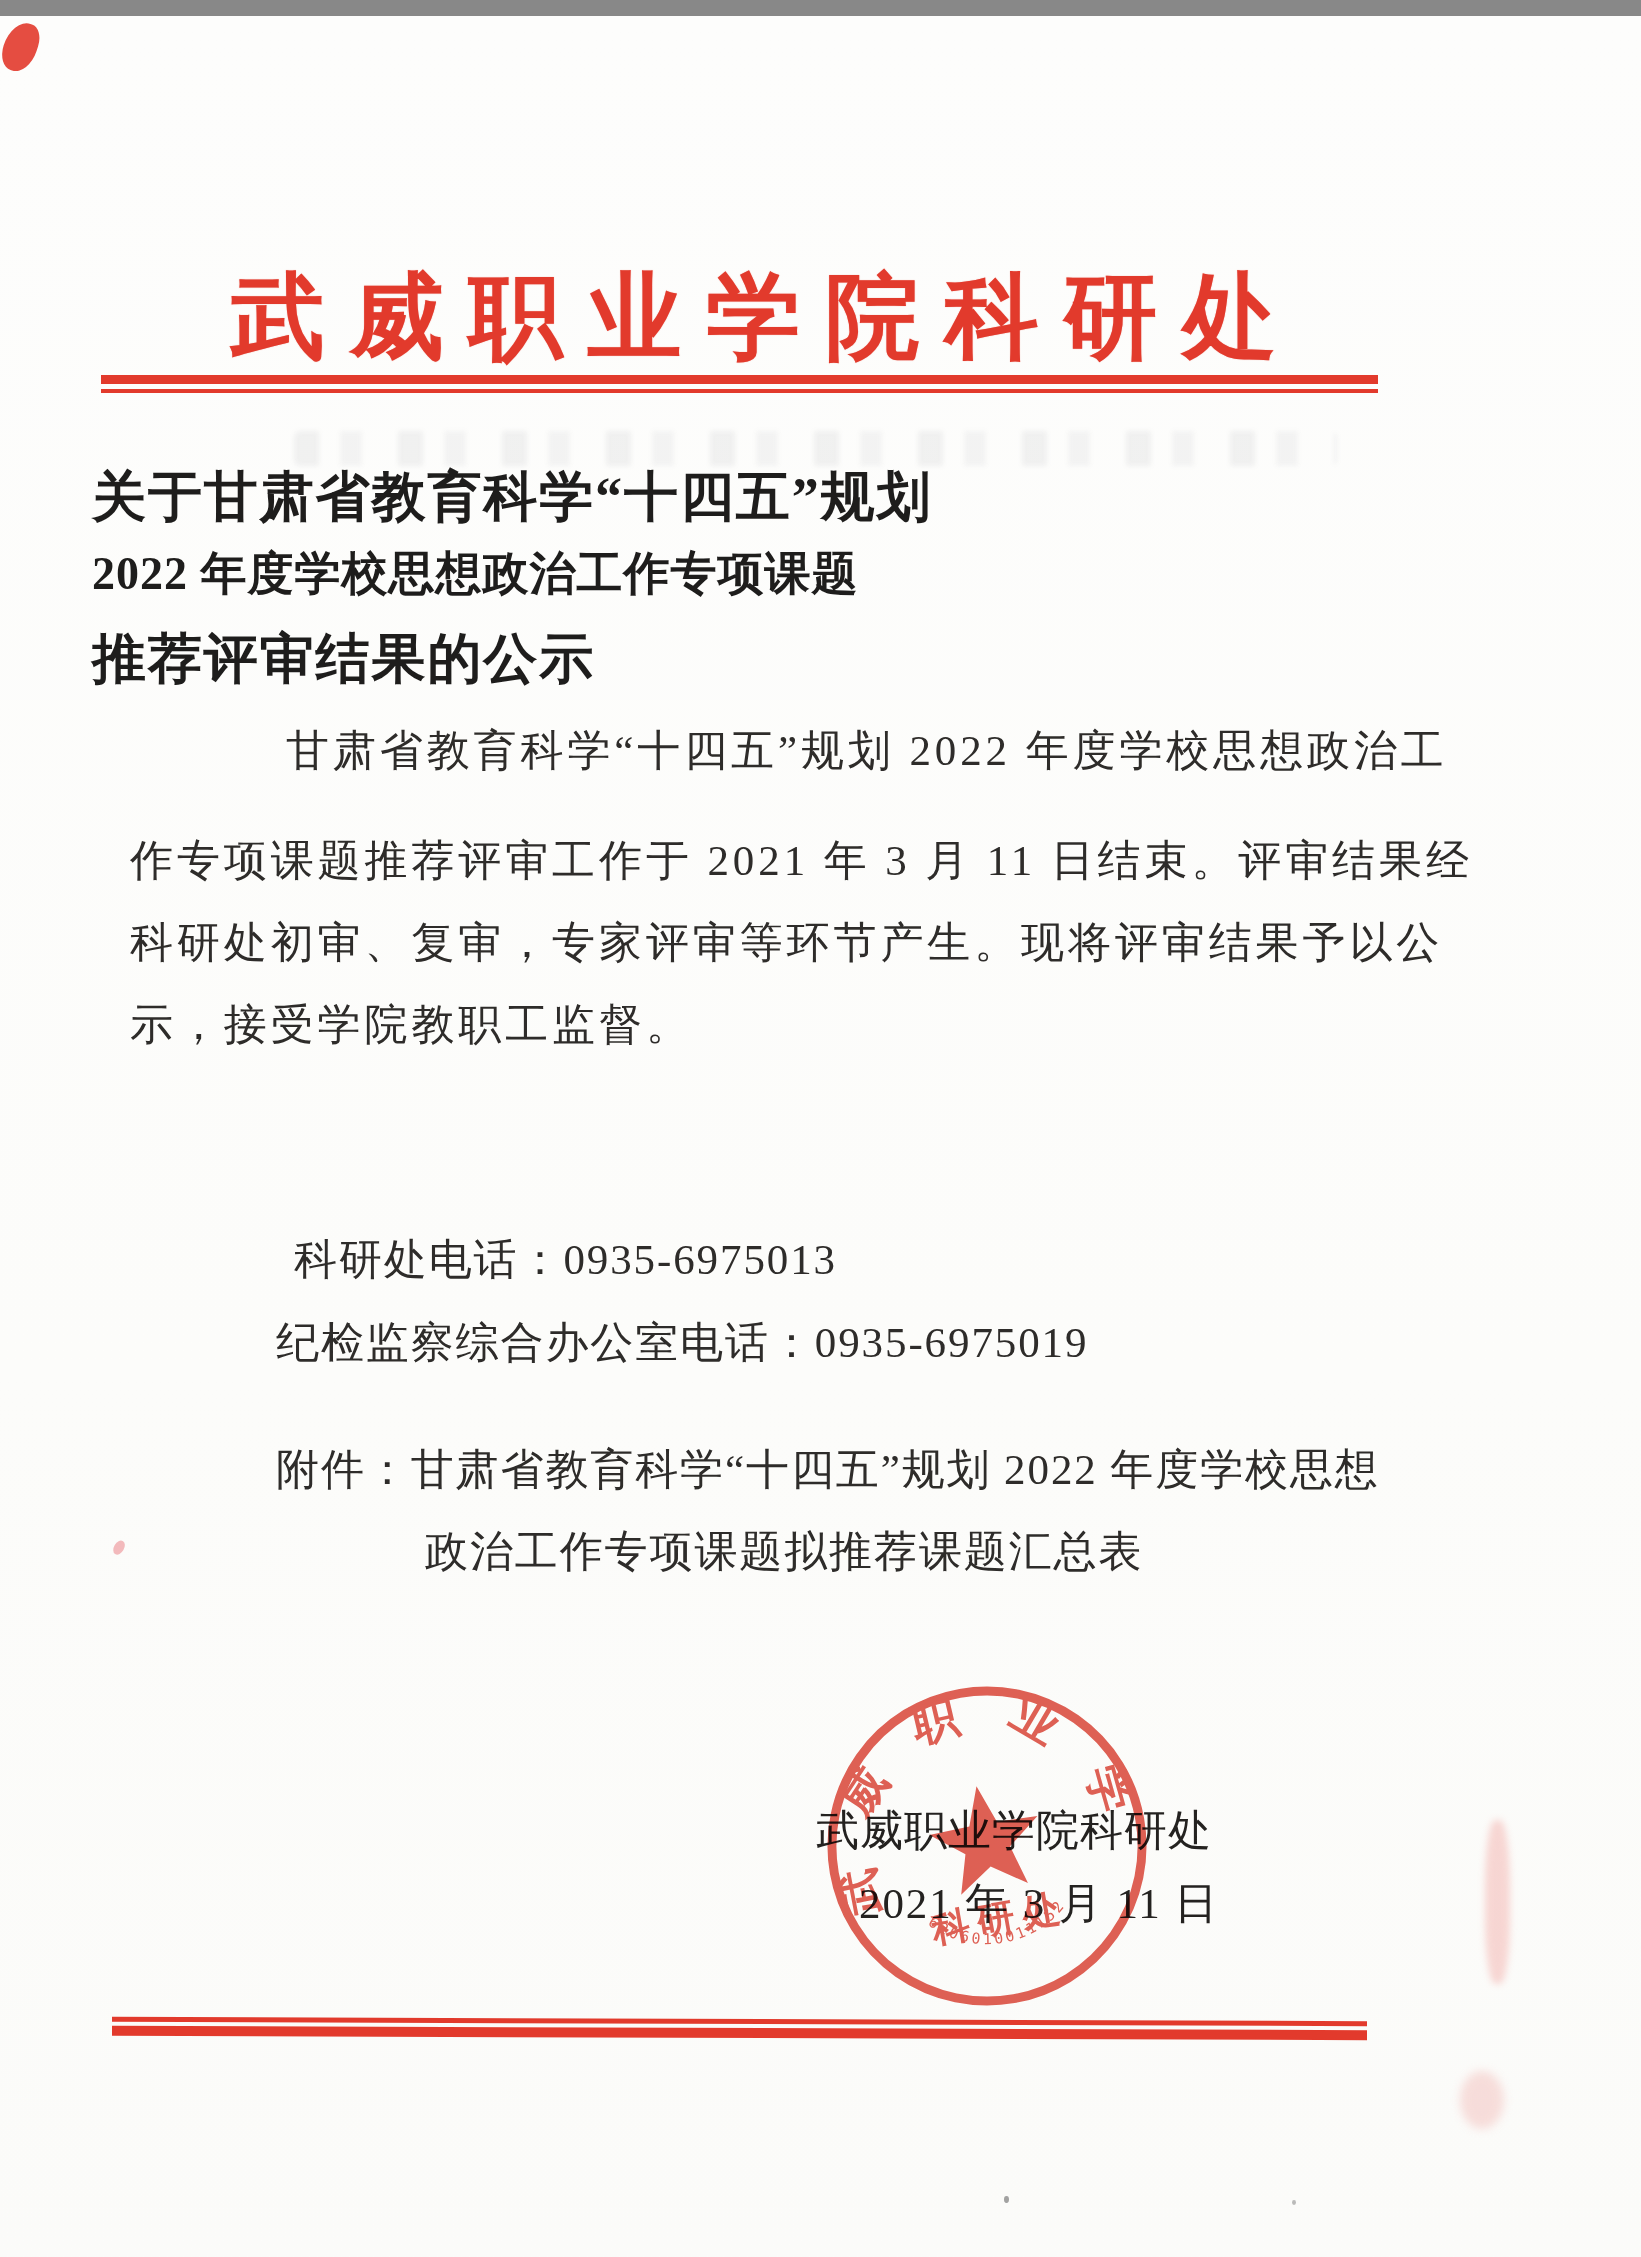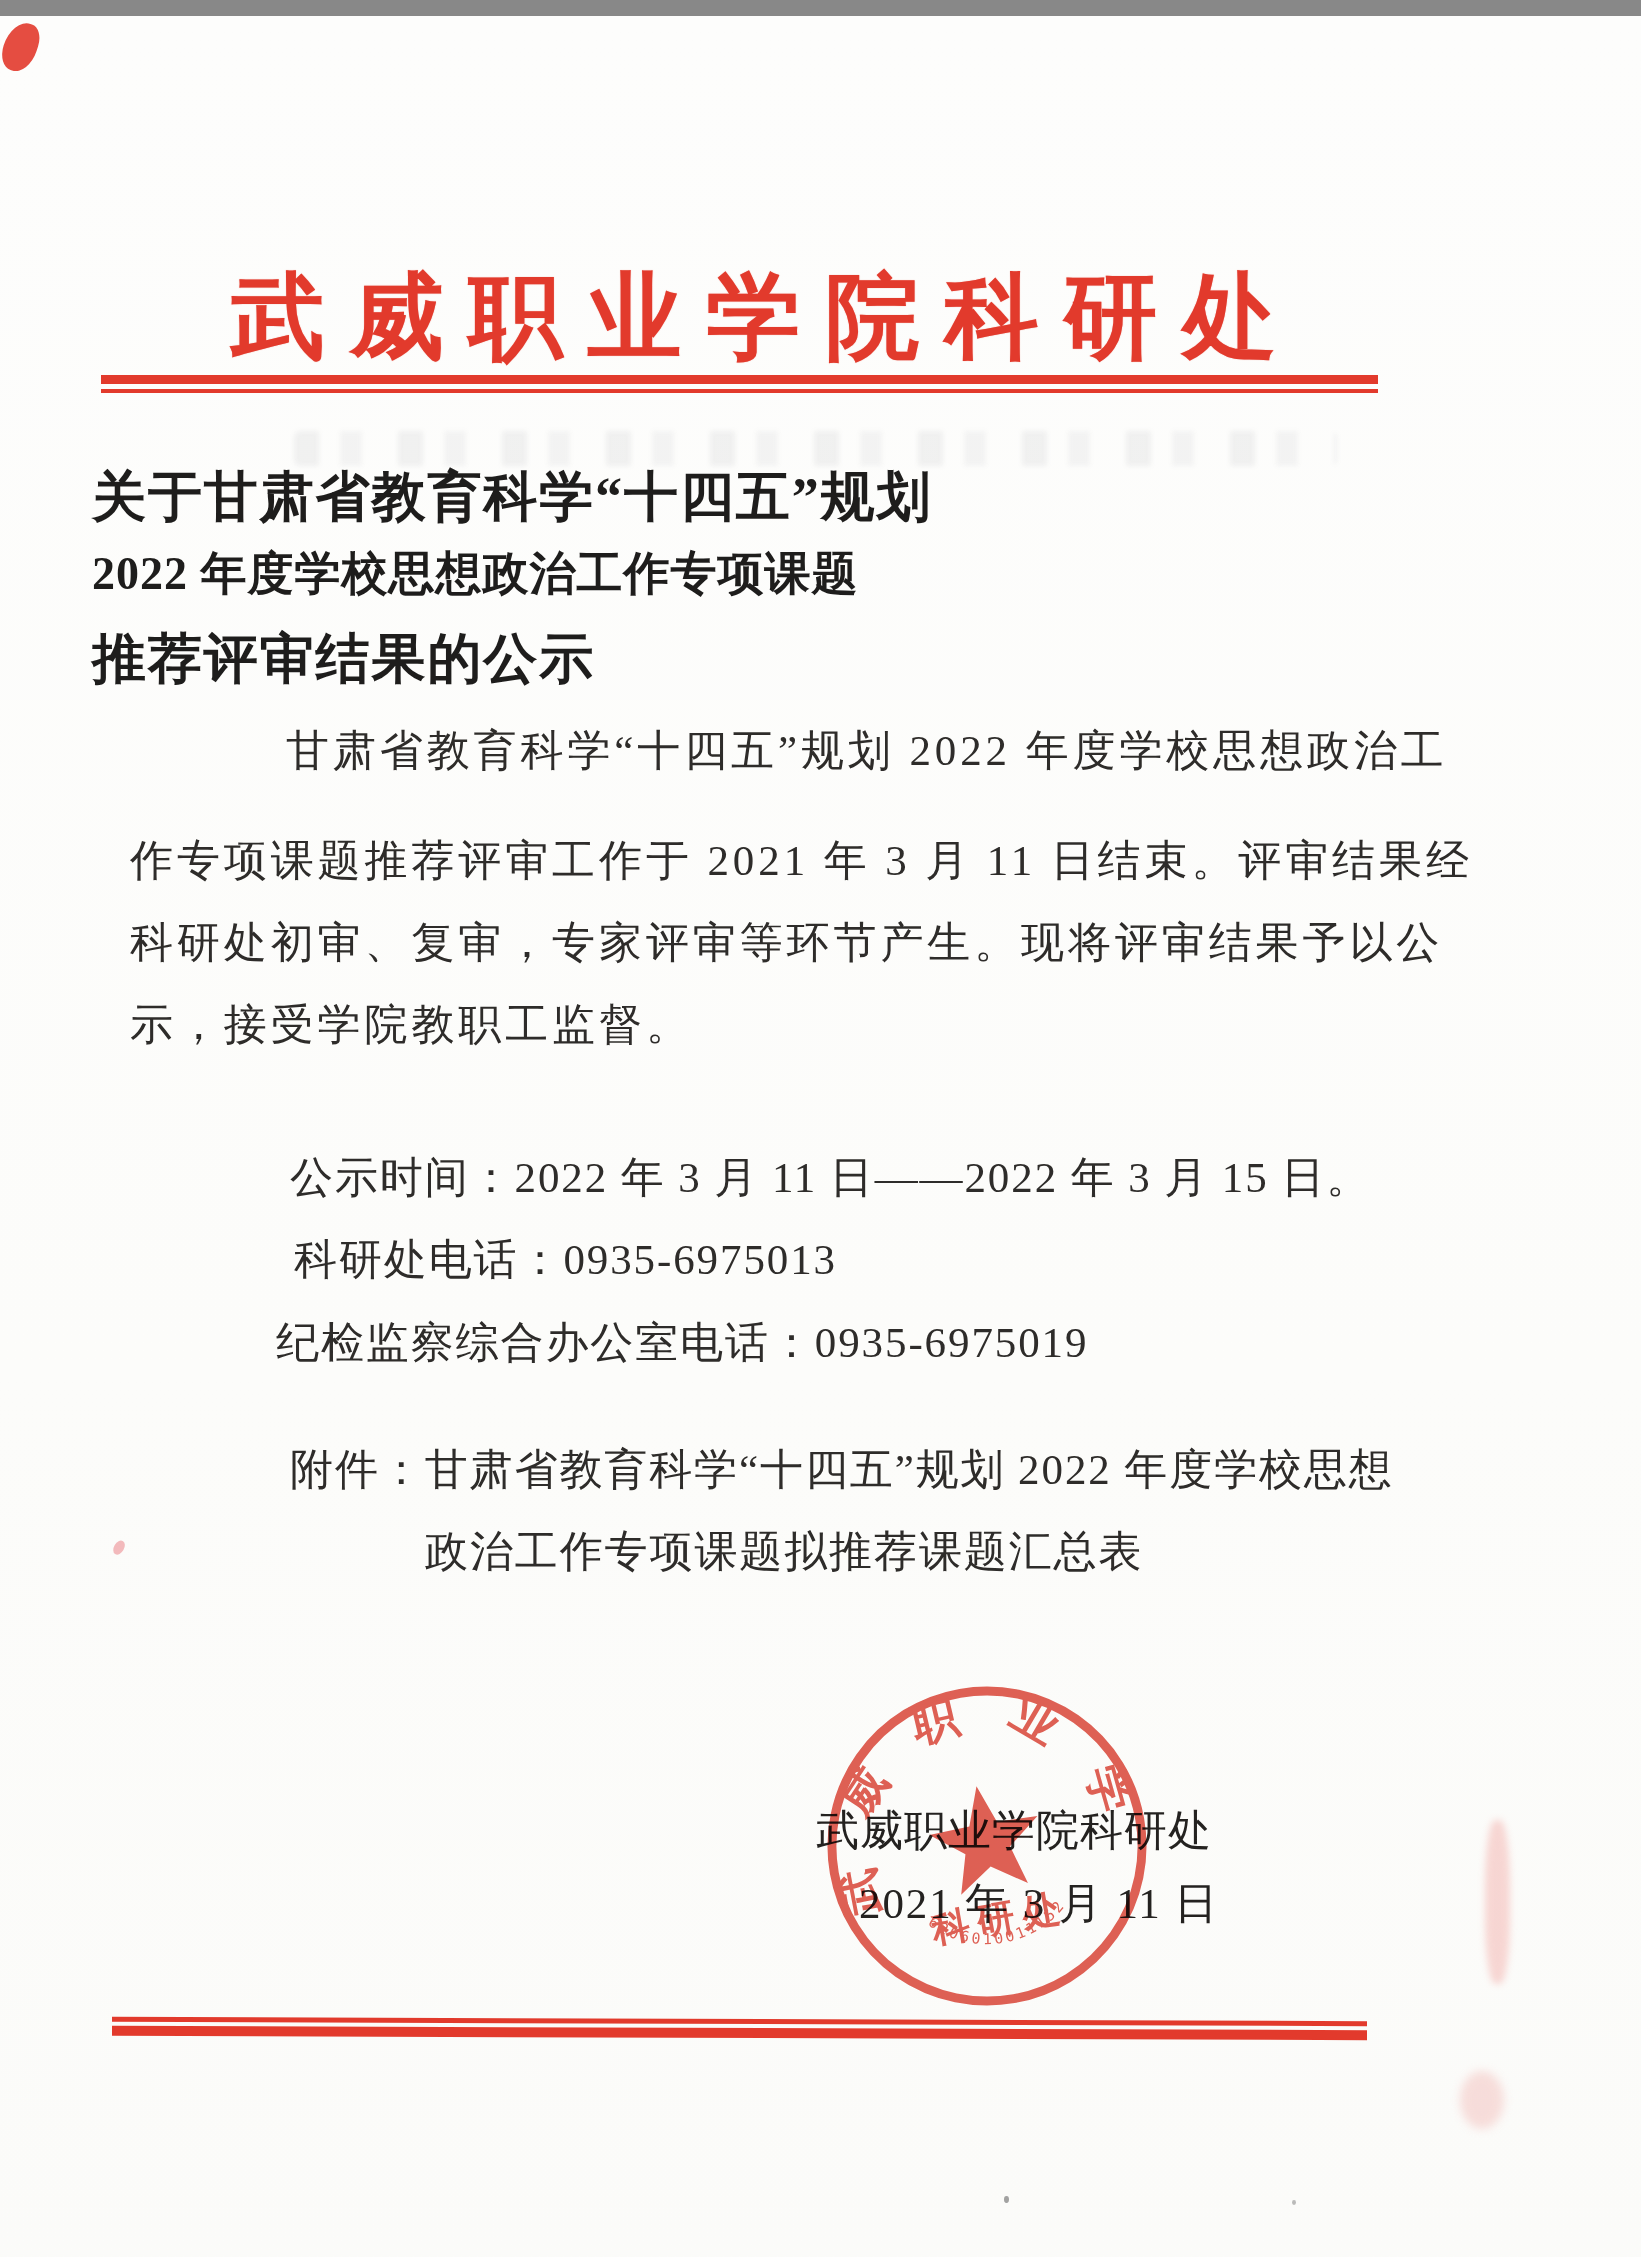--- a/index.html
+++ b/index.html
@@ -90,25 +90,24 @@
 
   <div class="tline doc-title title-1">关于甘肃省教育科学“十四五”规划</div>
   <div class="tline doc-title title-2">2022 年度学校思想政治工作专项课题</div>
   <div class="tline doc-title title-3">推荐评审结果的公示</div>
 
   <div class="tline bodytext" style="left:286px;top:710px;">甘肃省教育科学“十四五”规划 2022 年度学校思想政治工</div>
   <div class="tline bodytext" style="left:130px;top:820px;">作专项课题推荐评审工作于 2021 年 3 月 11 日结束。评审结果经</div>
   <div class="tline bodytext" style="left:130px;top:902px;">科研处初审、复审，专家评审等环节产生。现将评审结果予以公</div>
   <div class="tline bodytext" style="left:130px;top:984px;">示，接受学院教职工监督。</div>
 
-  <div class="tline infotext" style="left:290px;top:1137px;">公示时间：2022 年 3 月 11 日——2022 年 3 月 15 日。</div>
   <div class="tline infotext" style="left:294px;top:1219px;">科研处电话：0935-6975013</div>
   <div class="tline infotext" style="left:276px;top:1302px;">纪检监察综合办公室电话：0935-6975019</div>
 
-  <div class="tline infotext" style="left:290px;top:1429px;">附件：甘肃省教育科学“十四五”规划 2022 年度学校思想</div>
+  <div class="tline infotext" style="left:276px;top:1429px;">附件：甘肃省教育科学“十四五”规划 2022 年度学校思想</div>
   <div class="tline infotext" style="left:425px;top:1511px;">政治工作专项课题拟推荐课题汇总表</div>
 
   <div class="tline sig" style="left:816px;top:1790px;letter-spacing:1px;">武威职业学院科研处</div>
   <div class="tline sig" style="left:859px;top:1863px;letter-spacing:1.9px;">2021 年 3 月 11 日</div>
 
   <svg class="seal" viewBox="0 0 330 330">
     <defs>
       <path id="arcTop" d="M 71,236 A 118,118 0 1 1 259,236" fill="none"></path>
       <path id="arcBottom" d="M 78,213 A 100,100 0 0 0 252,213" fill="none"></path>
     </defs>

